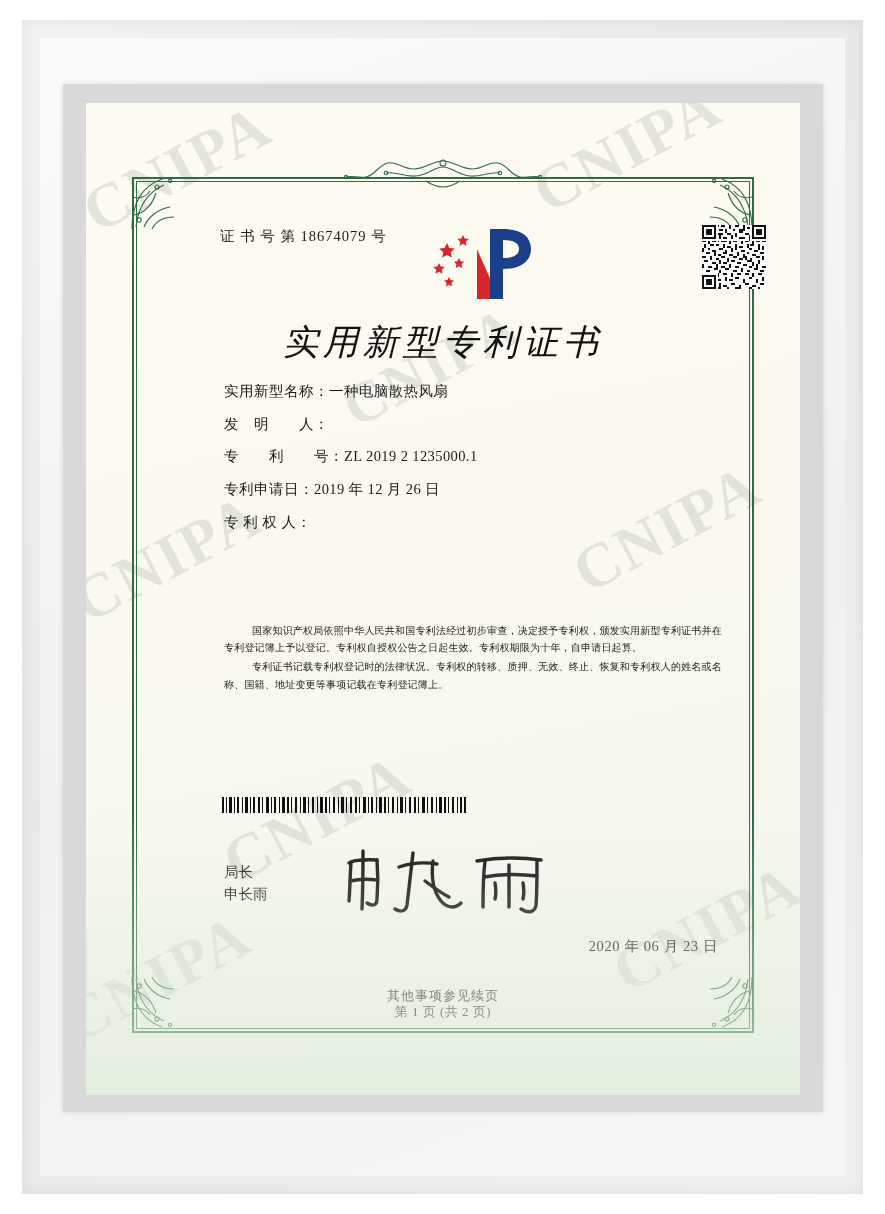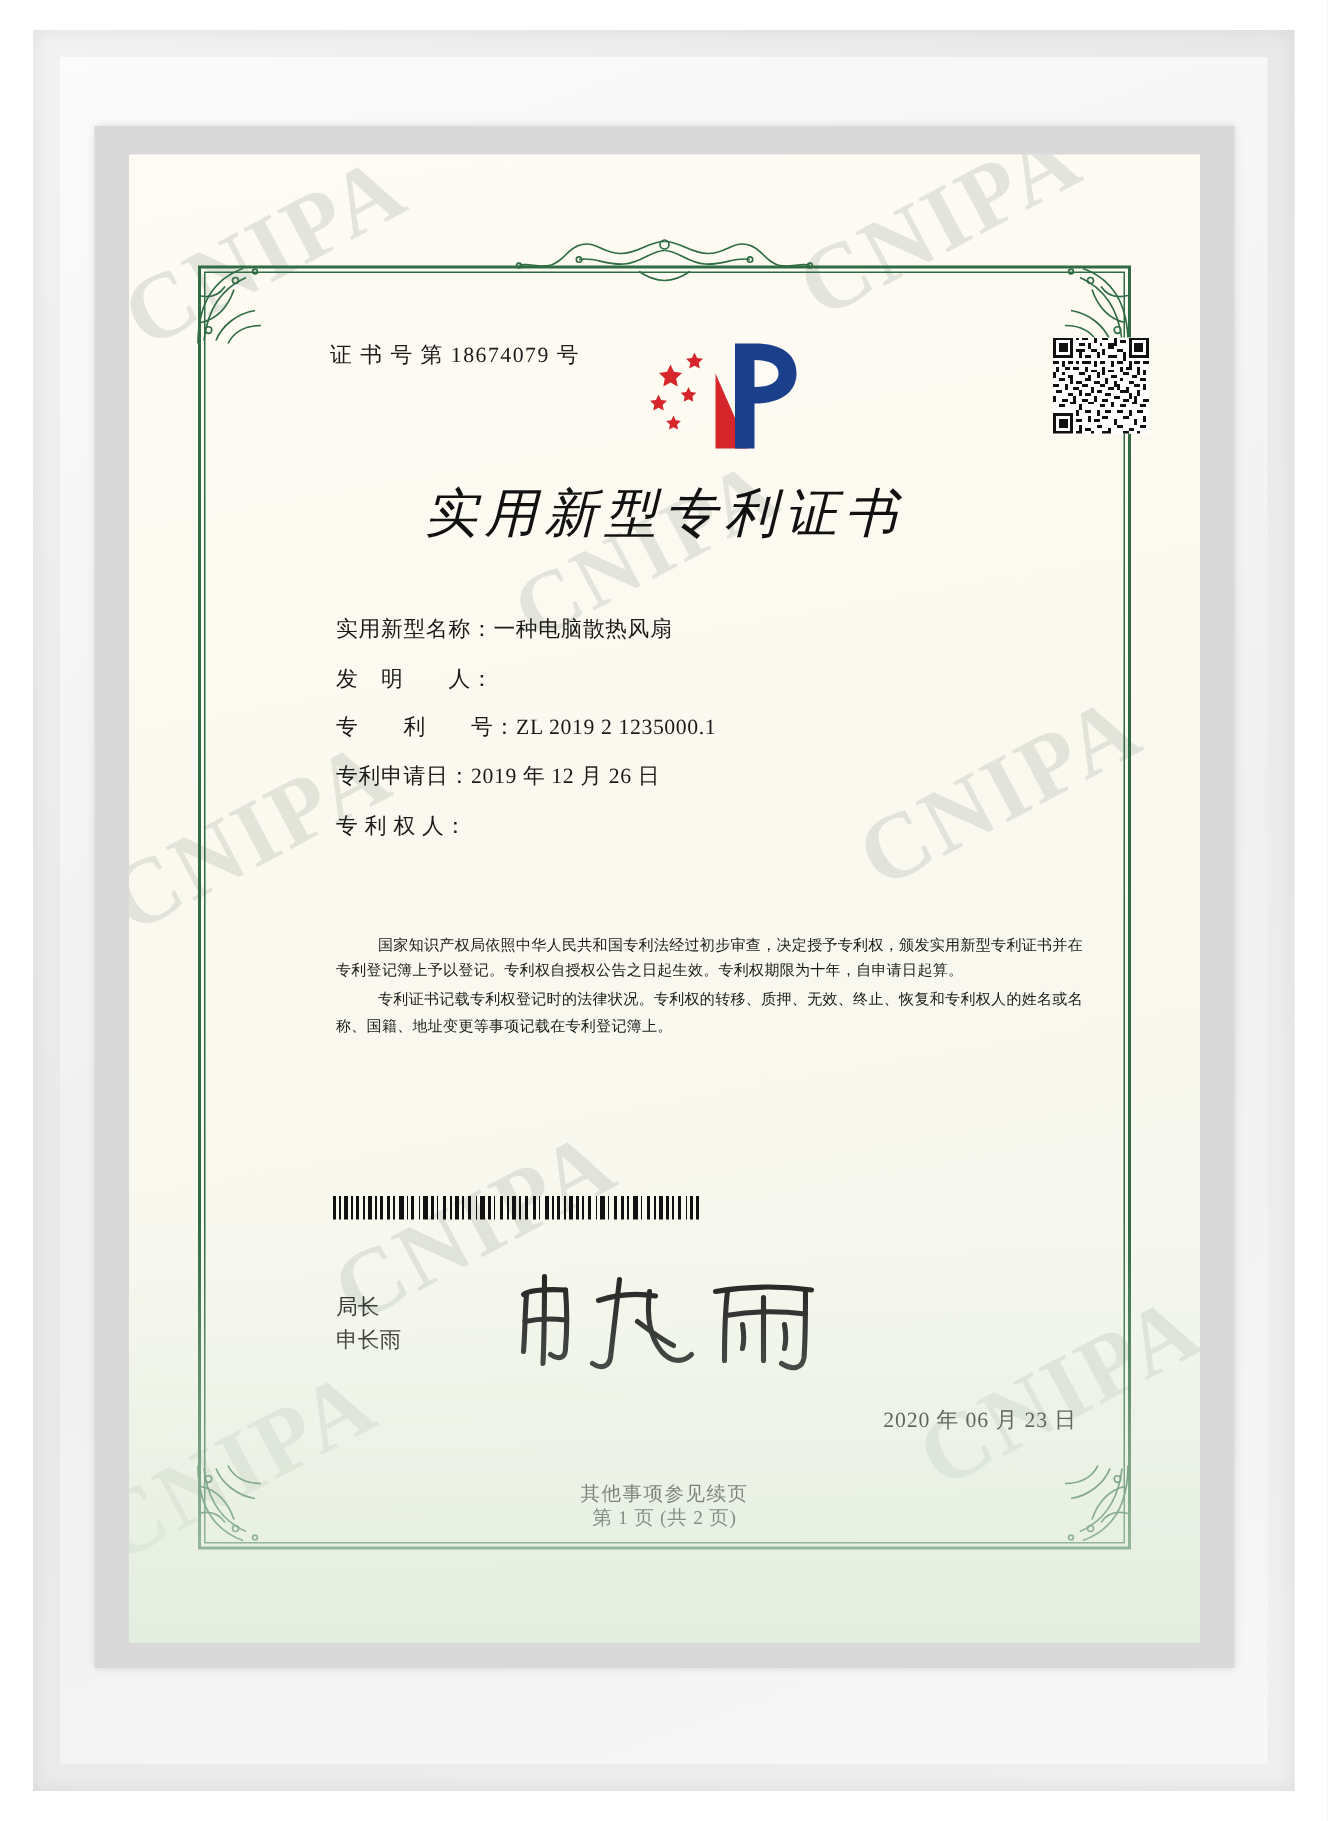--- a/index.html
+++ b/index.html
@@ -181,21 +181,21 @@
     letter-spacing: 5px;
     color: #111111;
     font-family: "DejaVu Serif", "Liberation Serif", serif;
     font-weight: normal;
     font-style: italic;
   }
 
   .fields {
     position: absolute;
     left: 92px;
-    top: 234px;
+    top: 205px;
     width: 500px;
   }
   .field-row {
     display: flex;
     align-items: baseline;
     margin-bottom: 14.5px;
     font-size: 14.5px;
     color: #1a1a1a;
     line-height: 1.25;
   }

